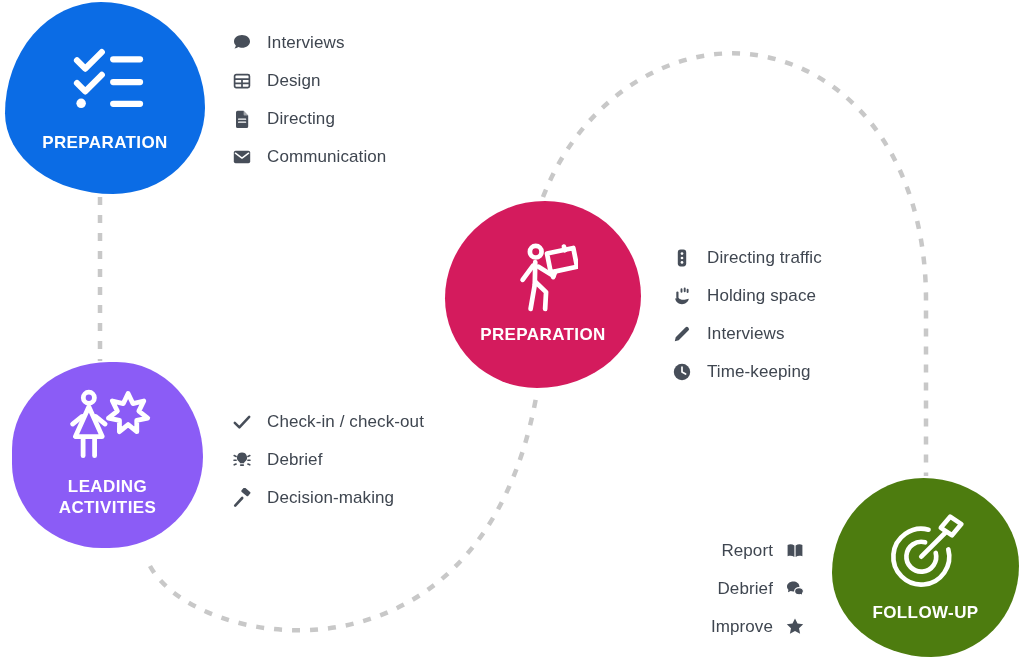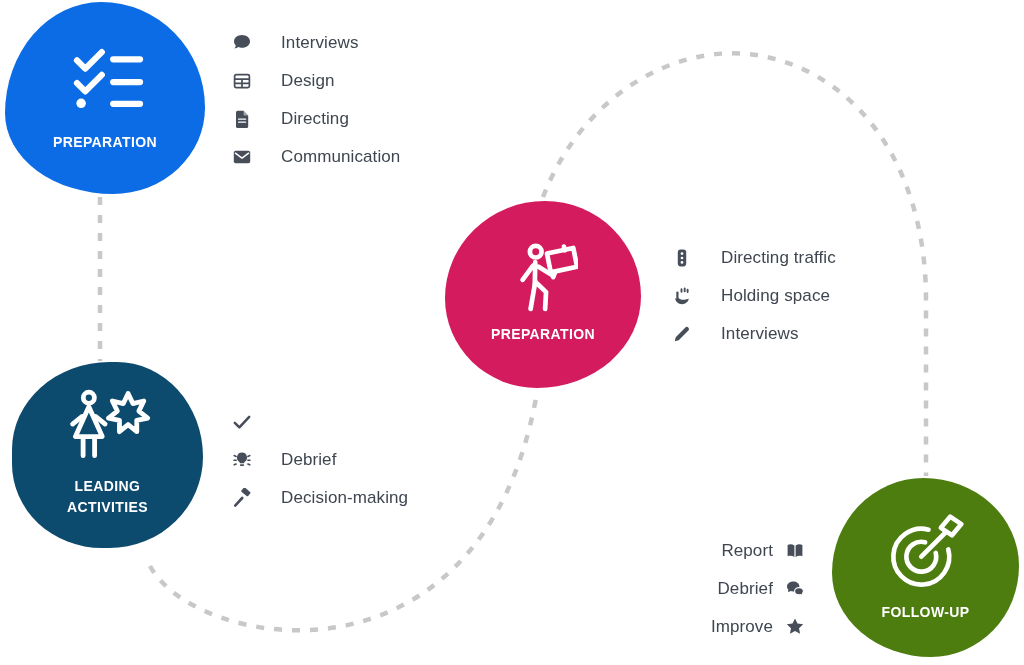--- a/index.html
+++ b/index.html
@@ -7,37 +7,37 @@
     position:relative;width:1024px;height:665px;background:#fff;overflow:hidden;
     font-family:"Liberation Sans",sans-serif;
   }
   svg{display:block;}
   .connectors{position:absolute;left:0;top:0;pointer-events:none;}
 
   .blob{position:absolute;}
   .blob .blob-icon{position:absolute;}
   .blob .blob-label{
     position:absolute;left:0;right:0;text-align:center;
-    color:#fff;font-weight:700;font-size:14px;letter-spacing:.4px;line-height:21px;
+    color:#fff;font-weight:700;font-size:17px;letter-spacing:.4px;line-height:21px;
   }
   .blob-prep{left:5px;top:2px;width:200px;height:192px;border-radius:48% 52% 46% 54% / 58% 55% 45% 42%;}
   .blob-prep .blob-icon{left:66px;top:46px;}
   .blob-prep .blob-label{top:130px;}
   .blob-mod{left:445px;top:201px;width:196px;height:187px;border-radius:51% 49% 53% 47% / 52% 51% 49% 48%;}
   .blob-mod .blob-icon{left:71px;top:40px;}
   .blob-mod .blob-label{top:123px;}
   .blob-lead{left:12px;top:362px;width:191px;height:186px;border-radius:53% 47% 51% 49% / 49% 53% 51% 47%;}
   .blob-lead .blob-icon{left:51px;top:26px;}
   .blob-lead .blob-label{top:114px;}
   .blob-follow{left:832px;top:478px;width:187px;height:179px;border-radius:49% 51% 47% 53% / 53% 49% 51% 47%;}
   .blob-follow .blob-icon{left:52px;top:34px;}
   .blob-follow .blob-label{top:124px;}
 
   .list{position:absolute;display:flex;flex-direction:column;}
-  .row{display:flex;align-items:center;height:38px;gap:28px;}
+  .row{display:flex;align-items:center;height:38px;gap:14px;}
   .row .item-label{font-size:17px;color:#3f4650;letter-spacing:.1px;white-space:nowrap;}
   .li-icon{width:22px;height:20px;display:flex;align-items:center;justify-content:center;flex:0 0 auto;}
   .li-icon svg{width:20px;height:20px;}
   .list-prep{left:231px;top:24px;}
   .list-mod{left:671px;top:239px;}
   .list-lead{left:231px;top:403px;}
   .list-follow{right:218px;top:532px;align-items:flex-end;}
   .list-follow .row{gap:11px;justify-content:space-between;}
 
   .ic-fill{fill:#474e59;}
@@ -149,23 +149,32 @@
       <span class="item-label">Holding space</span>
     </div>
     <div class="row">
       <span class="li-icon">
         <svg viewBox="0 0 20 20">
             <path class="ic-fill" d="M2.8 17.2l.9-3.9L13.4 3.6a2 2 0 0 1 2.9 0l.1.1a2 2 0 0 1 0 2.9L6.7 16.3l-3.9.9z"></path>
           </svg>
       </span>
       <span class="item-label">Interviews</span>
     </div>
-  </div>
-
-  <div class="blob blob-lead" style="background: #0c4a6e; text-decoration: underline;">
+    <div class="row">
+      <span class="li-icon">
+        <svg viewBox="0 0 20 20">
+            <circle class="ic-fill" cx="10" cy="10" r="8.2"></circle>
+            <path d="M10 5.2V10l3.6 2.1" stroke="#fff" stroke-width="1.7" fill="none" stroke-linecap="round" stroke-linejoin="round"></path>
+          </svg>
+      </span>
+      <span class="item-label">Time-keeping</span>
+    </div>
+  </div>
+
+  <div class="blob blob-lead" style="background: #8b5cf6; text-decoration: underline;">
     <svg class="blob-icon" width="90" height="76" viewBox="0 0 94 78">
       <g stroke="#fff" stroke-width="5" fill="none" stroke-linecap="round" stroke-linejoin="round">
         <circle cx="27" cy="9.5" r="5.8"></circle>
         <path d="M27 19 L13 50 H41 Z"></path>
         <path d="M20 29 L10 37"></path>
         <path d="M34 29 L44 37"></path>
         <path d="M21 51 V70"></path>
         <path d="M33 51 V70"></path>
         <path d="M68 5 L73 15.6 L84.4 12.9 L79.2 23.4 L88.5 30.7 L77 33.2 L77.1 44.9 L68 37.5 L58.9 44.9 L59 33.2 L47.5 30.7 L56.8 23.4 L51.6 12.9 L63 15.6 Z"></path>
       </g>
@@ -176,20 +185,21 @@
     </div>
   </div>
 
   <div class="list list-lead">
     <div class="row">
       <span class="li-icon">
         <svg viewBox="0 0 20 20">
             <path d="M2.8 10.8l4.6 4.6L17.2 4.8" stroke="#474e59" stroke-width="2.5" fill="none" stroke-linecap="round" stroke-linejoin="round"></path>
           </svg>
       </span>
+      <span class="item-label">Check-in / check-out</span>
     </div>
     <div class="row">
       <span class="li-icon">
         <svg viewBox="0 0 20 20">
             <path class="ic-fill" d="M10 2.6a5 5 0 0 1 2.9 9.1c-.6.4-.9 1-.9 1.6H8c0-.6-.3-1.2-.9-1.6A5 5 0 0 1 10 2.6z"></path>
             <rect class="ic-fill" x="7.9" y="14.2" width="4.2" height="1.7" rx="0.85"></rect>
             <path d="M2.2 5.6l1.9.8M2 10.2h2.1M2.2 14.8l1.9-.8M17.8 5.6l-1.9.8M18 10.2h-2.1M17.8 14.8l-1.9-.8" stroke="#474e59" stroke-width="1.6" fill="none" stroke-linecap="round"></path>
           </svg>
       </span>
       <span class="item-label">Debrief</span>

